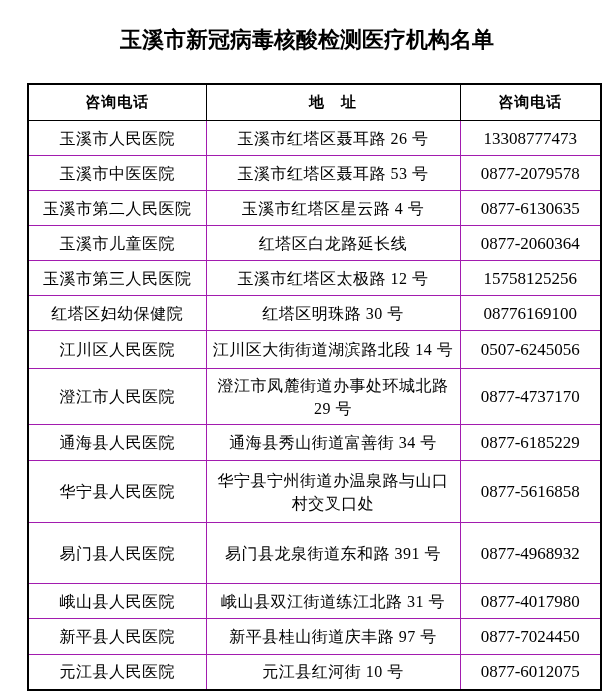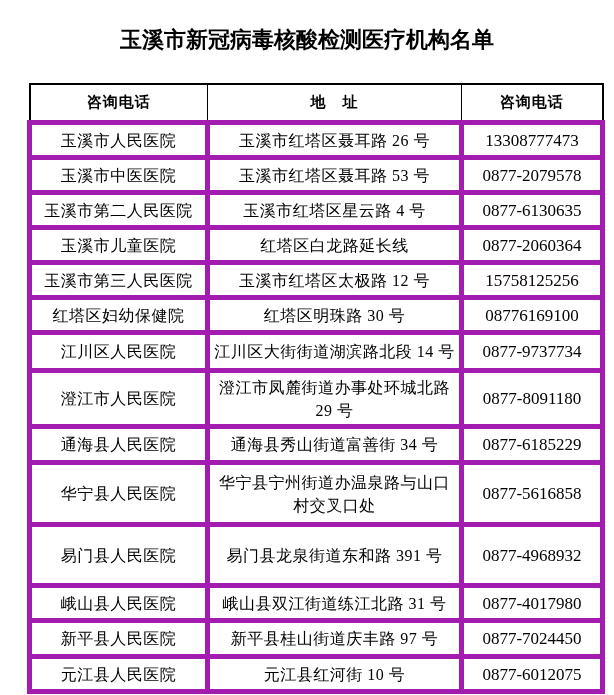--- a/index.html
+++ b/index.html
@@ -37,21 +37,21 @@
     border: 1px solid #000000;
     height: 33px;
     text-align: center;
     vertical-align: middle;
     font-family: "Liberation Sans", "DejaVu Sans", sans-serif;
     font-size: 15px;
     font-weight: bold;
     letter-spacing: 1px;
   }
   .inst-table td {
-    border: 5px solid #a21caf;
+    border: 1px solid #a21caf;
     text-align: center;
     vertical-align: middle;
     padding: 2px 4px;
     font-size: 16px;
     letter-spacing: 0.5px;
     line-height: 23px;
   }
   .inst-table td.cell-phone {
     font-size: 17px;
     letter-spacing: 0px;
@@ -111,26 +111,26 @@
         <td class="cell-phone">15758125256</td>
       </tr>
       <tr>
         <td class="cell-org">红塔区妇幼保健院</td>
         <td class="cell-address">红塔区明珠路 30 号</td>
         <td class="cell-phone">08776169100</td>
       </tr>
       <tr>
         <td class="cell-org">江川区人民医院</td>
         <td class="cell-address">江川区大街街道湖滨路北段 14 号</td>
-        <td class="cell-phone">0877-9737734</td>
+        <td class="cell-phone">0507-6245056</td>
       </tr>
       <tr>
         <td class="cell-org">澄江市人民医院</td>
         <td class="cell-address">澄江市凤麓街道办事处环城北路 29 号</td>
-        <td class="cell-phone">0877-8091180</td>
+        <td class="cell-phone">0877-4737170</td>
       </tr>
       <tr>
         <td class="cell-org">通海县人民医院</td>
         <td class="cell-address">通海县秀山街道富善街 34 号</td>
         <td class="cell-phone">0877-6185229</td>
       </tr>
       <tr>
         <td class="cell-org">华宁县人民医院</td>
         <td class="cell-address">华宁县宁州街道办温泉路与山口村交叉口处</td>
         <td class="cell-phone">0877-5616858</td>

